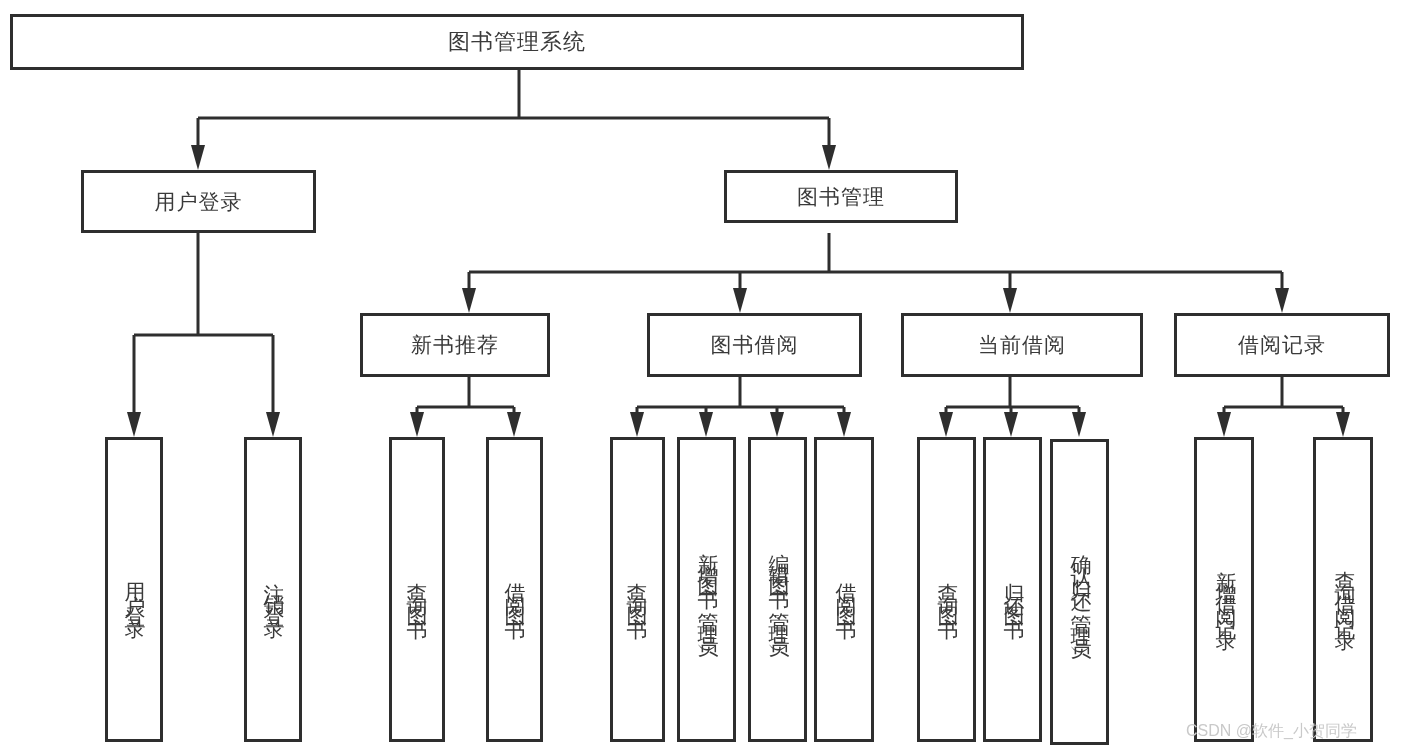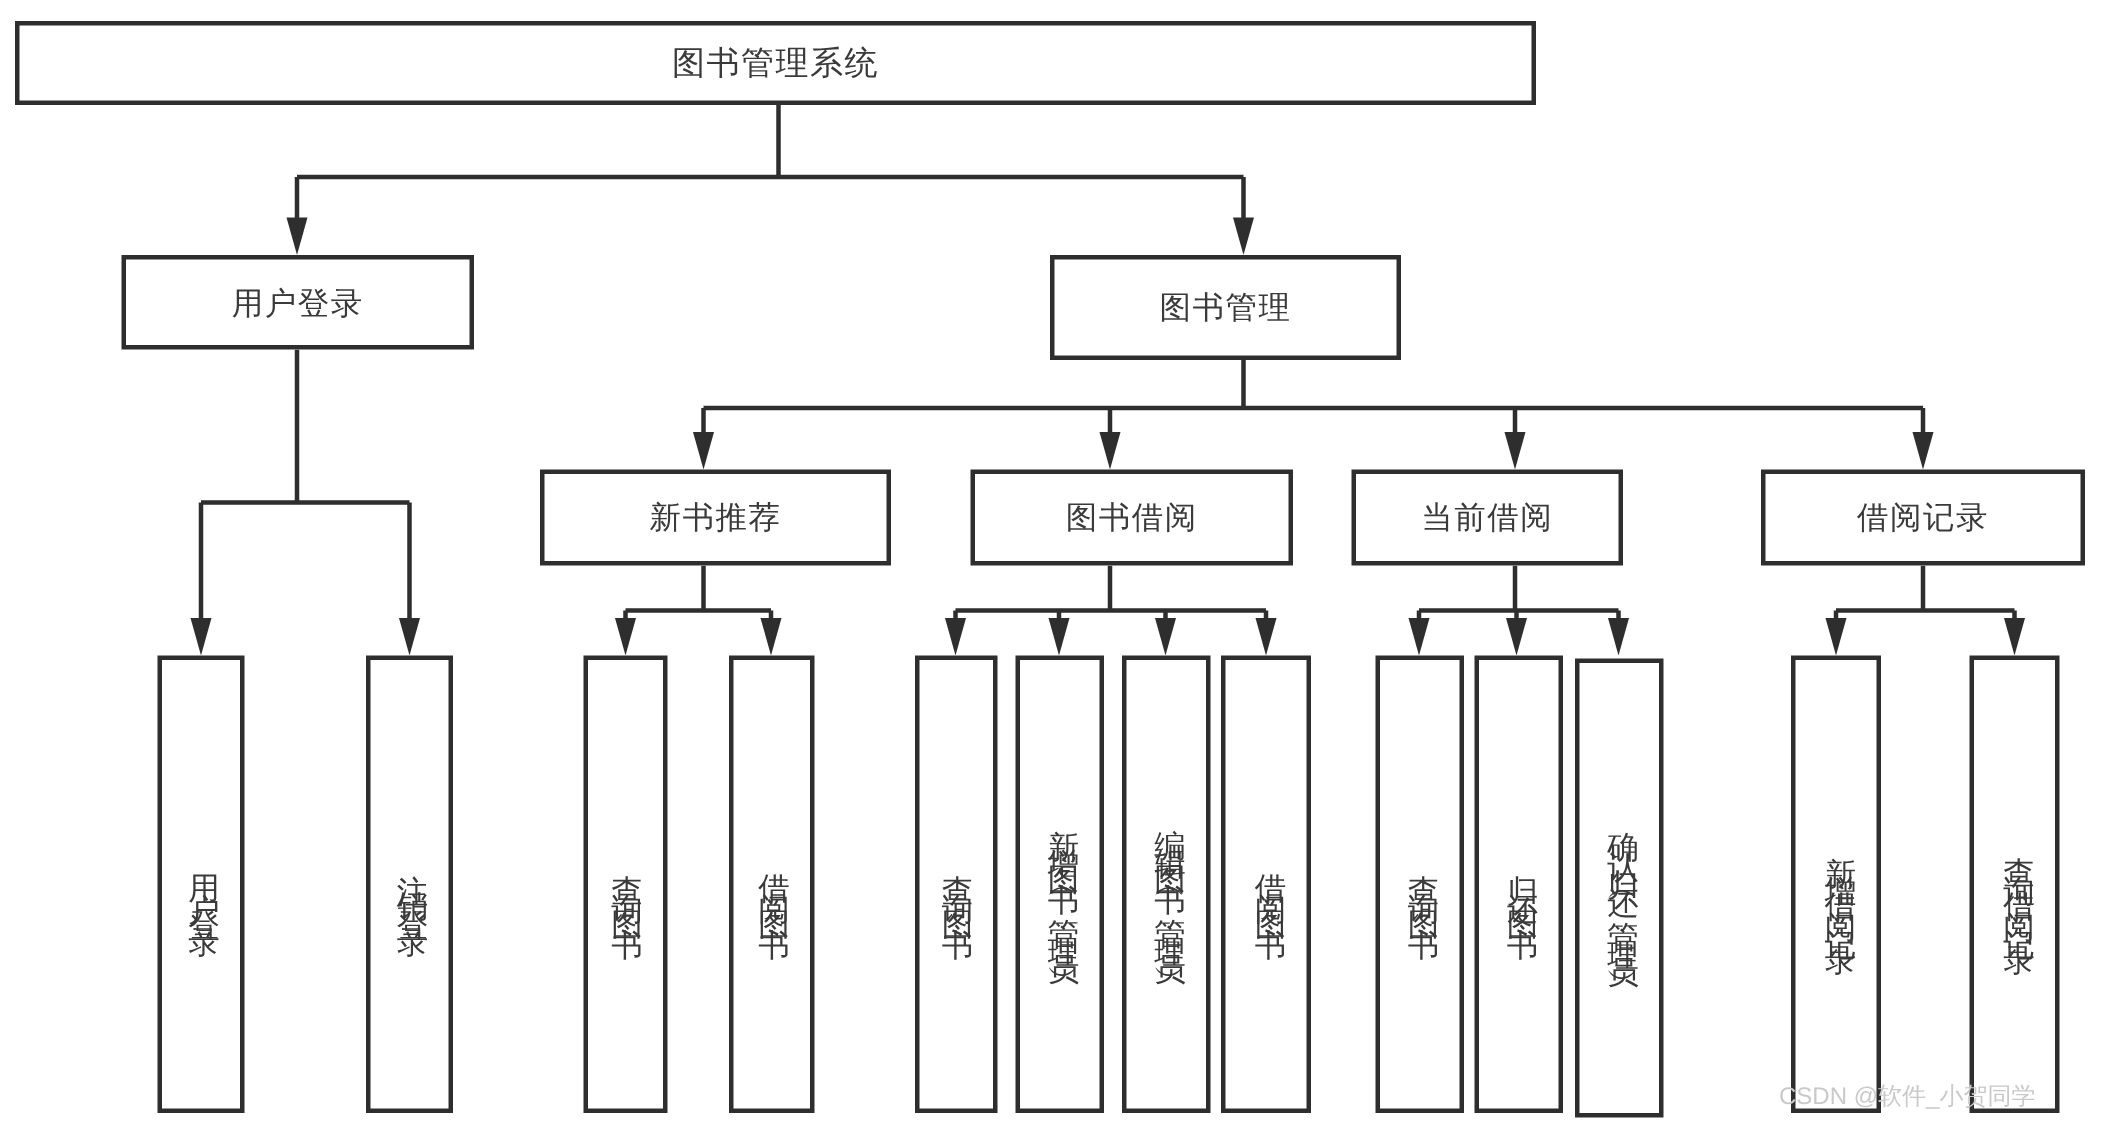--- a/index.html
+++ b/index.html
@@ -92,25 +92,25 @@
       <polygon points="1004,412 1018,412 1011,437"></polygon>
       <polygon points="1072,412 1086,412 1079,437"></polygon>
       <polygon points="1217,412 1231,412 1224,437"></polygon>
       <polygon points="1336,412 1350,412 1343,437"></polygon>
     </g>
   </svg>
 
   <div class="box h-box root-box" style="left:10px; top:14px; width:1014px; height:56px;">图书管理系统</div>
 
   <div class="box h-box" style="left:81px; top:170px; width:235px; height:63px;">用户登录</div>
-  <div class="box h-box" style="left:700px; top:170px; width:234px; height:70px;">图书管理</div>
+  <div class="box h-box" style="left:724px; top:170px; width:234px; height:53px;">图书管理</div>
 
-  <div class="box h-box" style="left:360px; top:313px; width:234px; height:64px;">新书推荐</div>
+  <div class="box h-box" style="left:360px; top:313px; width:190px; height:64px;">新书推荐</div>
   <div class="box h-box" style="left:647px; top:313px; width:215px; height:64px;">图书借阅</div>
-  <div class="box h-box" style="left:901px; top:313px; width:181px; height:64px;">当前借阅</div>
+  <div class="box h-box" style="left:901px; top:313px; width:242px; height:64px;">当前借阅</div>
   <div class="box h-box" style="left:1174px; top:313px; width:216px; height:64px;">借阅记录</div>
 
   <div class="box v-box" style="left:105px; top:437px; width:58px; height:305px;">用户登录</div>
   <div class="box v-box" style="left:244px; top:437px; width:58px; height:305px;">注销登录</div>
 
   <div class="box v-box" style="left:389px; top:437px; width:56px; height:305px;">查询图书</div>
   <div class="box v-box" style="left:486px; top:437px; width:57px; height:305px;">借阅图书</div>
 
   <div class="box v-box" style="left:610px; top:437px; width:55px; height:305px;">查询图书</div>
   <div class="box v-box" style="left:677px; top:437px; width:59px; height:305px;">新增图书（管理员）</div>

